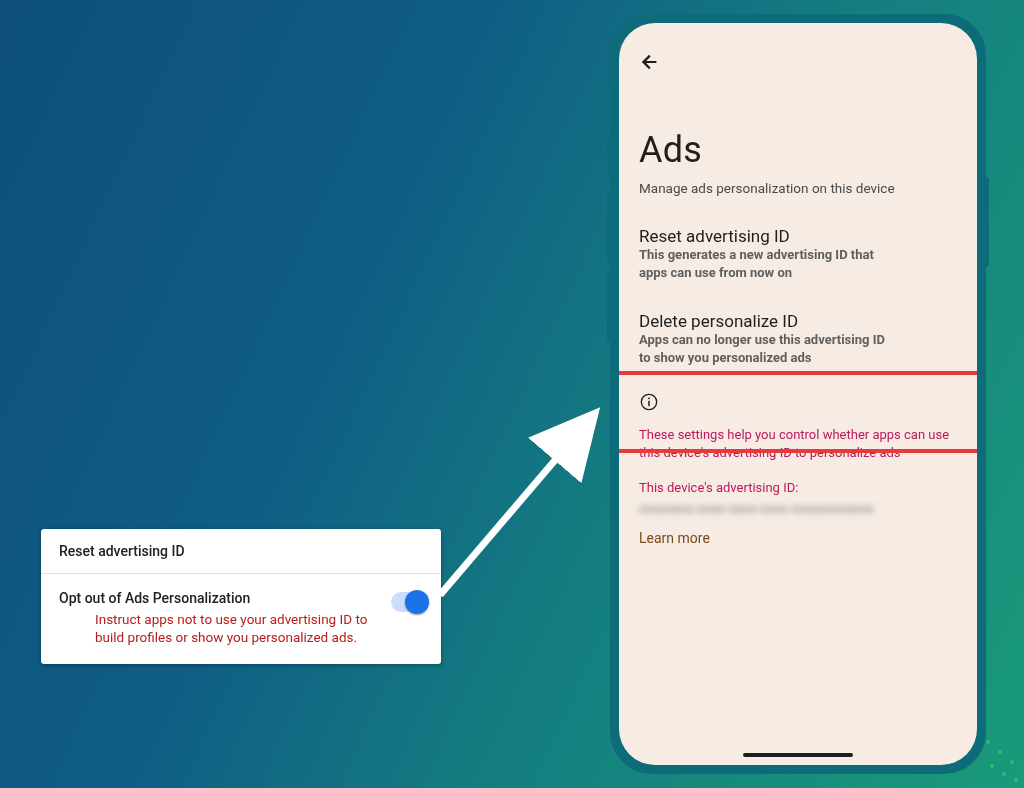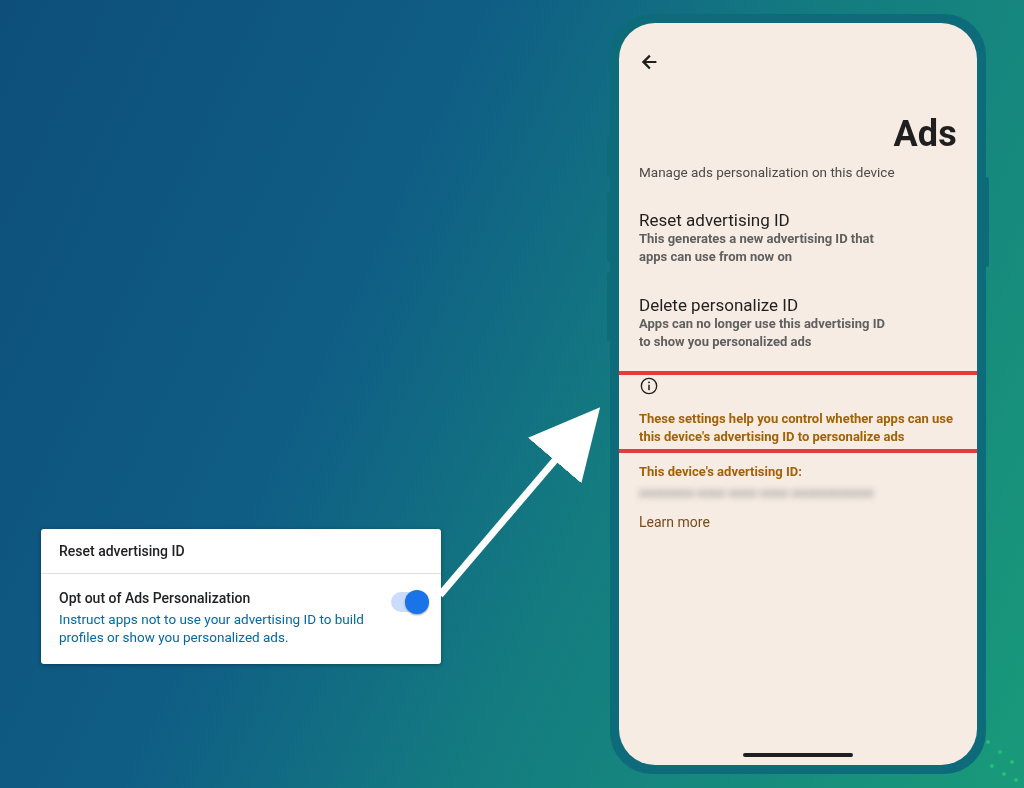--- a/index.html
+++ b/index.html
@@ -25,21 +25,21 @@
     padding: 14px 18px 14px 18px;
     border-bottom: 1px solid #e0e0e0;
     font-weight: 500;
   }
   .old-card .old-row2 {
     display: flex;
     align-items: flex-start;
     padding: 16px 14px 18px 18px;
   }
   .old-card .old-row2 .txt .title { font-weight: 500; margin-bottom: 4px; }
-  .old-card .old-row2 .txt .sub   { color: #0369a1; line-height: 1.35; font-size: 13.5px; }
+  .old-card .old-row2 .txt .sub   { color: #b91c1c; line-height: 1.35; font-size: 13.5px; margin-left: 36px; }
 
   
   .toggle-blue {
     position: relative;
     width: 36px; height: 20px; flex: 0 0 36px; margin-top: 2px;
   }
   .toggle-blue .track {
     position: absolute; inset: 0;
     border-radius: 10px;
     background: #a8c7fa;
@@ -100,24 +100,23 @@
     height: 20px;
   }
   .statusbar .icons { display: flex; gap: 6px; align-items: center; }
   .statusbar .icons svg { display: block; }
 
   .back-row { margin-top: 14px; }
   .back-row svg { display: block; }
 
   .screen h1 {
     font-size: 36px;
-    font-weight: 700;
+    font-weight: 400;
     letter-spacing: .2px;
-    margin-top: 40px;
-    text-align: right;
+    margin-top: 56px;
   }
   .screen .lead {
     margin-top: 9px;
     font-size: 13.5px;
     color: #4a4a4a;
   }
 
   .setting {
     margin-top: 30px;
     display: flex;
@@ -146,21 +145,21 @@
     margin-left: auto;
   }
   .toggle-pill .thumb {
     position: absolute; left: 4px; top: 4px;
     width: 20px; height: 20px; border-radius: 50%;
     background: #6f675e;
   }
 
   .info-block { margin-top: 26px; }
   .info-block svg { display: block; }
-  .info-block .para { font-size: 13px; color: #a16207; line-height: 1.4; margin-top: 14px; font-weight: bold; }
+  .info-block .para { font-size: 13px; color: #be185d; line-height: 1.4; margin-top: 14px; }
   .info-block .para2 { margin-top: 16px; }
   .info-block .blur {
     filter: blur(3px);
     color: #777;
     margin-top: 4px;
     font-size: 13px;
     letter-spacing: .4px;
   }
   .learn {
     display: inline-block;

